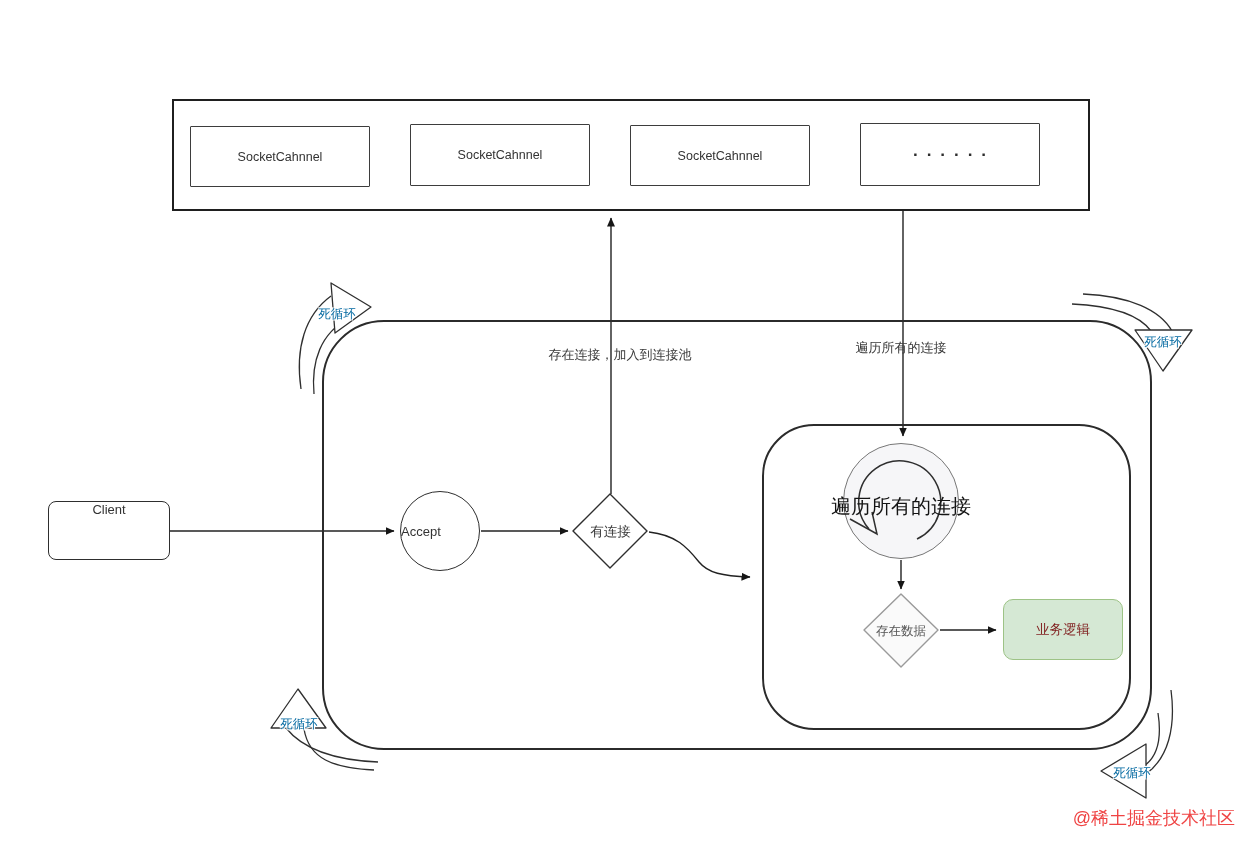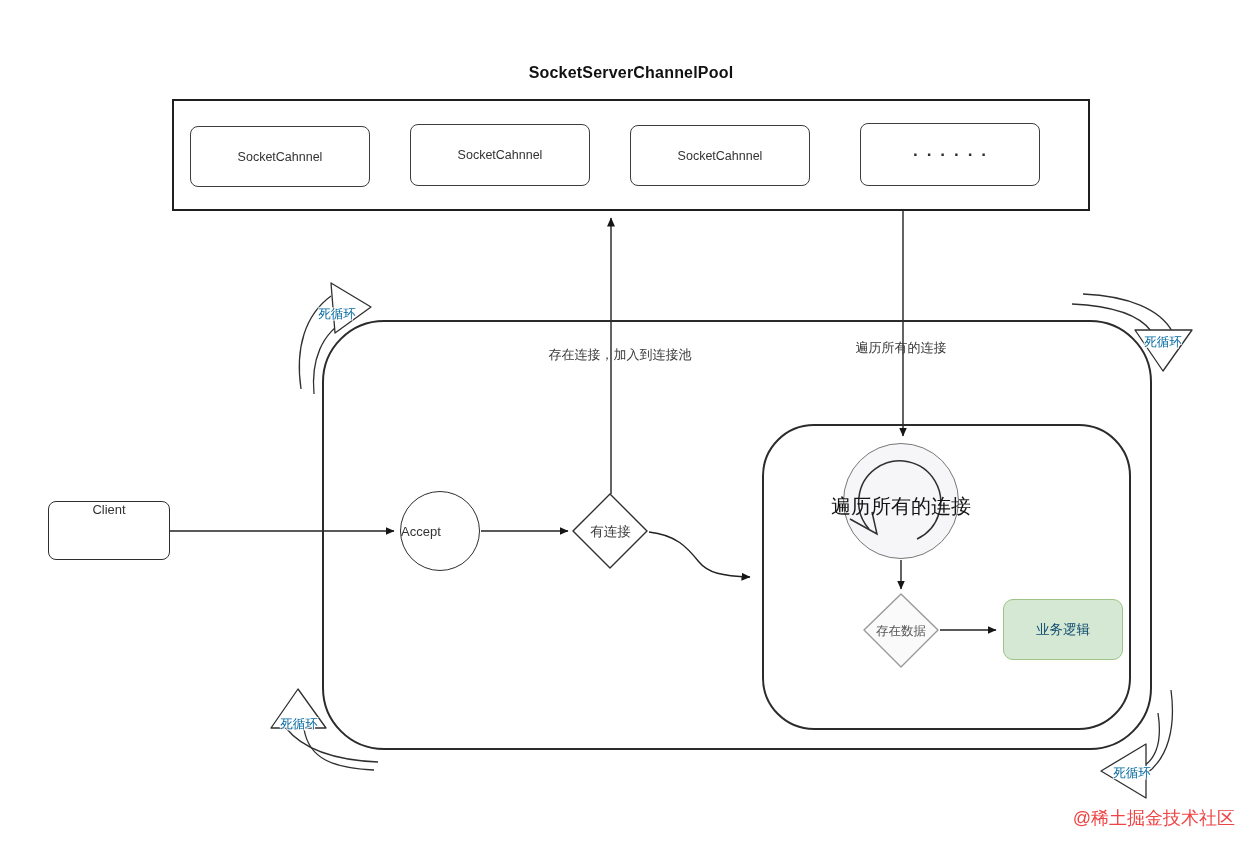--- a/index.html
+++ b/index.html
@@ -6,28 +6,28 @@
   #canvas{
     position:relative;width:1254px;height:851px;background:#ffffff;
     font-family:"Liberation Sans","DejaVu Sans",sans-serif;overflow:hidden;
   }
   .svg-layer{position:absolute;left:0;top:0;z-index:1;}
   .svg-top{position:absolute;left:0;top:0;z-index:3;pointer-events:none;}
   .shape{position:absolute;z-index:2;box-sizing:border-box;background:transparent;}
   .txt{position:absolute;z-index:4;text-align:center;color:#333;}
   .page-title{font-size:16px;font-weight:bold;color:#111;letter-spacing:.2px;}
   .pool-rect{border:2px solid #1f1f1f;}
-  .chan-box{border:1.3px solid #3d3d3d;border-radius:8px;display:flex;align-items:center;justify-content:center;font-size:12.5px;color:#333;}
+  .chan-box{border:1.3px solid #3d3d3d;border-radius:1px;display:flex;align-items:center;justify-content:center;font-size:12.5px;color:#333;}
   .dots{font-size:17px;font-weight:bold;letter-spacing:8px;color:#2d2d2d;padding-left:8px;}
   .big-loop{border:2px solid #2b2b2b;border-radius:62px;}
   .inner-loop{border:2px solid #2b2b2b;border-radius:52px;}
   .client-box{border:1.4px solid #2e2e2e;border-radius:8px;display:flex;justify-content:center;font-size:13px;color:#333;}
   .accept-circle{border:1.4px solid #2e2e2e;border-radius:50%;display:flex;align-items:center;font-size:13px;color:#333;}
   .iter-circle{background:#f6f6f8;border:1.2px solid #777;border-radius:50%;}
-  .biz-box{background:#d5e8d4;border:1.4px solid #9dc386;border-radius:10px;display:flex;align-items:center;justify-content:center;font-size:13.5px;color:#0c4a6e;z-index:2;}
+  .biz-box{background:#d5e8d4;border:1.4px solid #9dc386;border-radius:10px;display:flex;align-items:center;justify-content:center;font-size:13.5px;color:#7f1d1d;z-index:2;}
   .edge-label{font-size:13px;color:#3a3a3a;}
   .iter-label{font-size:20px;font-weight:normal;color:#141414;text-align:right;}
   .diamond-label{font-size:13.5px;color:#3c3c3c;}
   .diamond-label.gray{color:#555;font-size:12.5px;}
   .loop-tag{font-size:12.5px;color:#0369a1;
     text-shadow:0 0 2px #fff,0 0 2px #fff,1px 1px 0 #fff,-1px -1px 0 #fff,1px -1px 0 #fff,-1px 1px 0 #fff;}
   .watermark{font-size:18px;color:#ef4444;text-align:right;}
 </style>
 </head>
 <body>
@@ -53,21 +53,20 @@
 
     <path d="M940,630 L996,630" stroke="#222" stroke-width="1.4" fill="none" marker-end="url(#ah)"></path>
 
     <path d="M649,532 C676,535 687,547 699,562 C708,573 722,576 750,577" stroke="#222" stroke-width="1.4" fill="none" marker-end="url(#ah)"></path>
 
     <polygon points="610,494 647,531 610,568 573,531" fill="#ffffff" stroke="#2e2e2e" stroke-width="1.4" stroke-linejoin="round"></polygon>
 
     <polygon points="901,594 938,630 901,667 864,630" fill="#fafafa" stroke="#9a9a9a" stroke-width="1.4" stroke-linejoin="round"></polygon>
   </svg>
 
-  <div class="txt page-title" style="left:450px;top:64px;width:362px;">SocketServerChannelPool</div>
 
   <div class="shape pool-rect" style="left:172px;top:99px;width:918px;height:112px;"></div>
   <div class="shape chan-box" style="left:190px;top:126px;width:180px;height:61px;">
     <span>SocketCahnnel</span>
   </div>
   <div class="shape chan-box" style="left:410px;top:124px;width:180px;height:62px;">
     <span>SocketCahnnel</span>
   </div>
   <div class="shape chan-box" style="left:630px;top:125px;width:180px;height:61px;">
     <span>SocketCahnnel</span>

